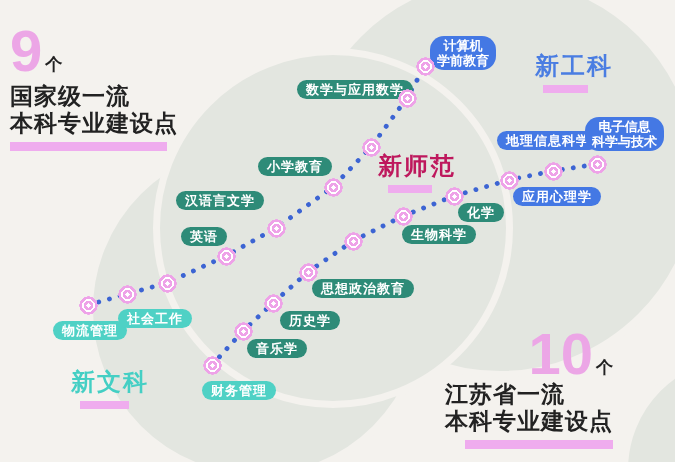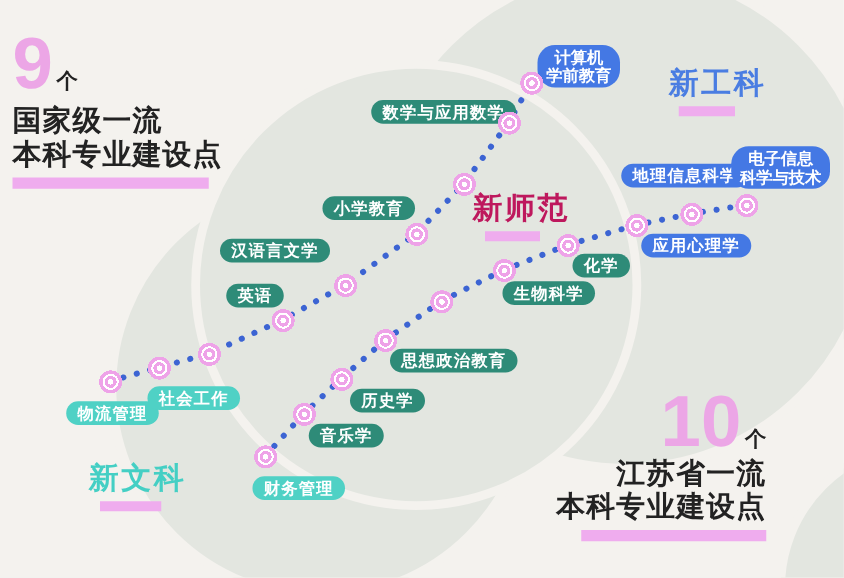--- a/index.html
+++ b/index.html
@@ -27,21 +27,21 @@
 
   .header{position:absolute;z-index:5;color:var(--text-black,#222);}
   .hdr-numrow{display:flex;align-items:flex-end;}
   .hdr-number{font-size:58px;font-weight:700;line-height:0.8;color:var(--number-pink,#eca6e6);}
   .hdr-unit{font-size:17px;font-weight:700;line-height:1;margin:0 0 1px 3px;}
   .hdr-line{font-size:23px;font-weight:700;letter-spacing:1px;line-height:27px;}
   .hdr-bar{height:9px;background:var(--bar-pink,#efacee);margin-top:5px;}
   .header.national{left:10px;top:28px;}
   .header.national .hdr-line1{margin-top:9px;}
   .header.national .hdr-bar{width:157px;}
-  .header.provincial{right:62px;top:315px;text-align:right;}
+  .header.provincial{right:62px;top:331px;text-align:left;}
   .header.provincial .hdr-numrow{justify-content:flex-end;}
   .header.provincial .hdr-line1{margin-top:4px;}
   .header.provincial .hdr-bar{width:148px;margin-left:auto;}
 </style>
 </head>
 <body>
 
 <div class="canvas">
 
   <div class="bg-circle z0" style="left:297px;top:-28px;width:392px;height:392px;"></div>

